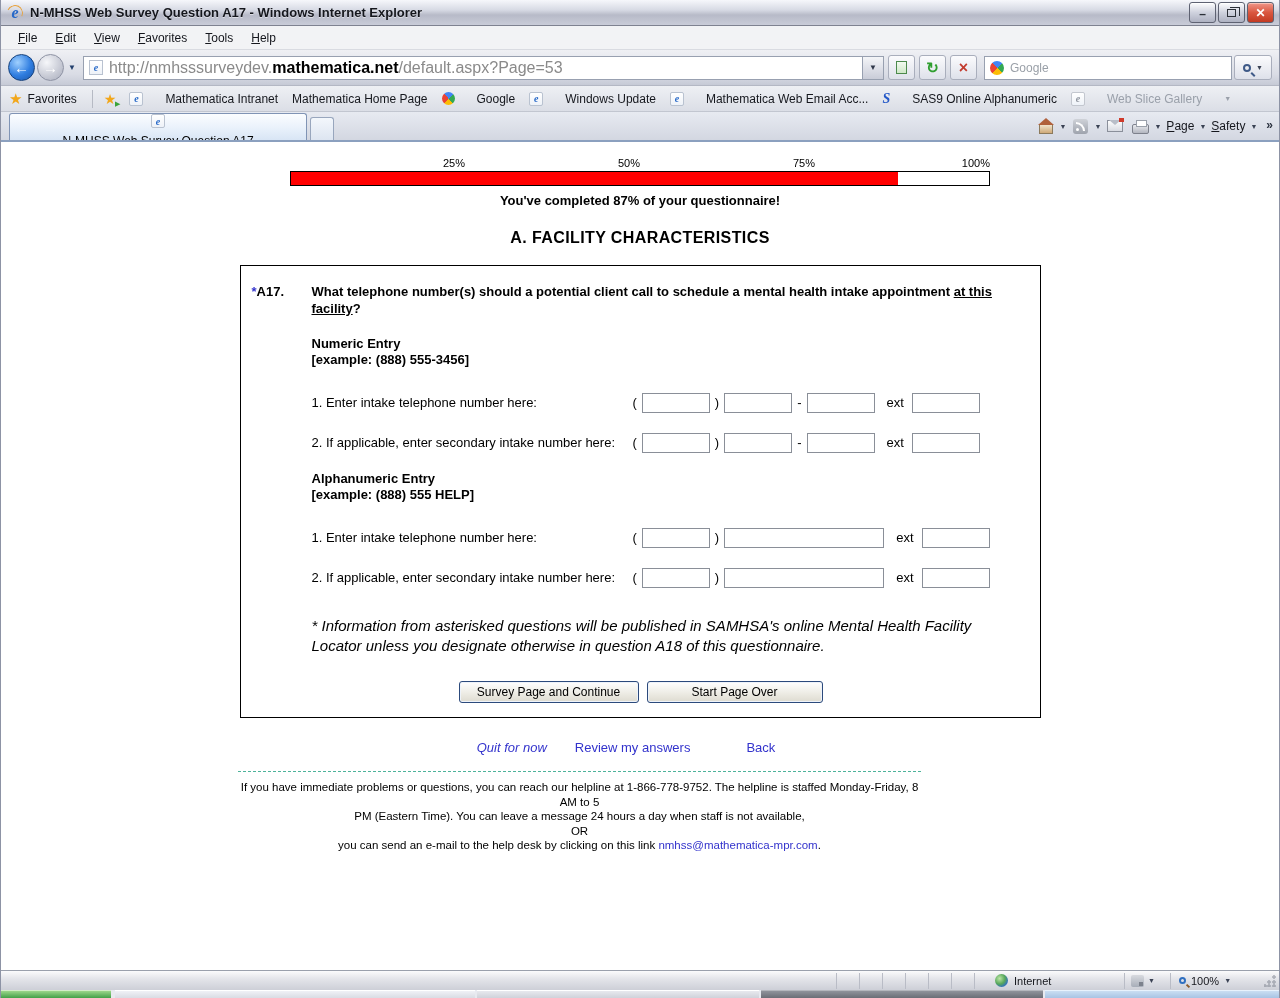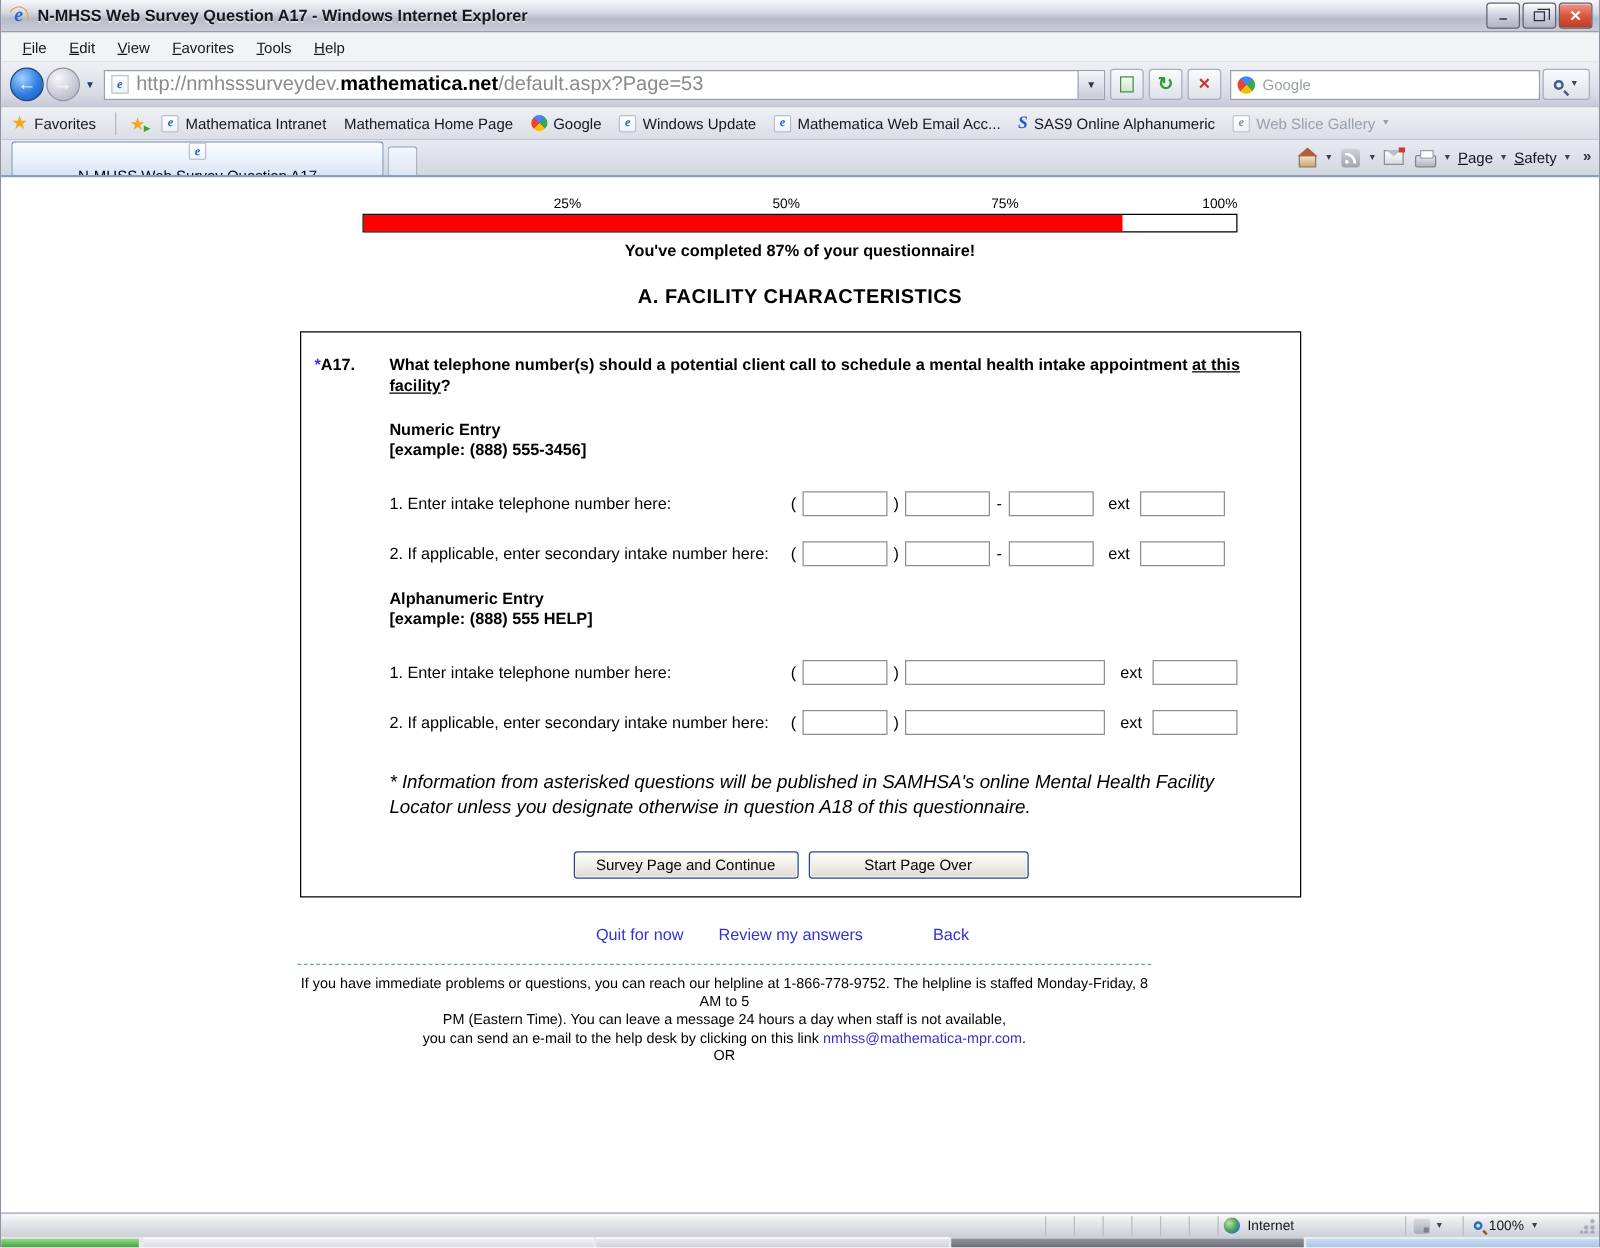--- a/index.html
+++ b/index.html
@@ -70,21 +70,21 @@
   
   .favbar { height:26px; background:linear-gradient(#eef0f4,#dbdee6); border-bottom:1px solid #c2c6d0;
     display:flex; align-items:center; padding:0 8px; font-size:12px; color:#15171d; white-space:nowrap; }
   .star-icon { color:#f2a71b; font-size:15px; line-height:1; }
   .star-icon::before { content:"\2605"; }
   .fav-btn { display:flex; align-items:center; gap:5px; padding-right:10px; }
   .vsep { width:1px; height:18px; background:#b6bac4; margin:0 5px; }
   .addfav-icon { position:relative; color:#f2a71b; font-size:14px; line-height:1; margin:0 6px; }
   .addfav-icon::before { content:"\2605"; }
   .addfav-icon::after { content:"\25B6"; position:absolute; right:-4px; bottom:-1px; font-size:7px; color:#3aa33a; }
-  .fav-item { display:flex; align-items:center; gap:5px; margin:0 7px; }
+  .fav-item { display:flex; align-items:center; gap:22px; margin:0 7px; }
   .ie-mini { width:14px; height:14px; background:linear-gradient(#fff,#eef2f8); border:1px solid #b9c2d0; border-radius:2px;
     display:inline-flex; align-items:center; justify-content:center; color:#2668c8; font:italic bold 10px "Liberation Serif", serif; flex:none; }
   .ie-mini::before { content:"e"; }
   .ie-mini.gray { color:#8d939e; border-color:#c3c7cf; }
   .google-mini { width:13px; height:13px; border-radius:50%; flex:none;
     background:conic-gradient(#4285f4 0 25%, #34a853 0 50%, #fbbc05 0 75%, #ea4335 0); transform:rotate(-45deg); }
   .sas-icon { color:#2458c8; font:italic bold 14px "Liberation Serif", serif; }
   .sas-icon::before { content:"S"; }
   .fav-muted { color:#9aa0aa;text-align:right; }
 
@@ -144,33 +144,33 @@
   .tel-input.wide { width:160px; }
   .footnote { margin:28px 0 0 60px; width:698px; font-size:15px; font-style:italic; line-height:1.32; }
   .btn-row { display:flex; justify-content:center; gap:8px; margin-top:26px; }
   .xp-btn { height:22px; border:1px solid #2c4a7c; border-radius:3px; font-size:12px; color:#000;
     background:linear-gradient(#ffffff,#f1f0ea 45%,#dedbd0); box-shadow:inset 0 0 0 1px #eef3fa;
     font-family:"Liberation Sans",sans-serif; padding:0 8px; }
   .xp-btn.w1 { width:180px; } .xp-btn.w2 { width:176px; }
 
   .links-row { display:flex; justify-content:center; margin-top:22px; font-size:13px; transform:translateX(-14px); }
   .nav-link { color:#3333cc; cursor:pointer; }
-  .nav-link.l1 { margin-right:28px; } .nav-link.l2 { margin-right:56px; }
+  .nav-link.l1 { margin-right:28px;font-style:italic; } .nav-link.l2 { margin-right:56px; }
 
   .footer-wrap { width:683px; margin:16px 0 0 237px; text-align:center; }
   .dash-divider { border-top:1px dashed #4db39a; margin-bottom:8px; }
   .footer-line { font-size:11.5px; line-height:1.25; color:#000; }
   .email-link { color:#3333cc; cursor:pointer; }
 
   
   .statusbar { position:absolute; left:0; right:0; bottom:8px; height:20px;
     background:linear-gradient(#fbfbfc,#e4e5ea 40%,#cdcfd7); border-top:1px solid #9aa0ac;
     display:flex; align-items:center; justify-content:flex-end; font-size:11px; color:#15171d; }
   .sb-cell { width:23px; height:16px; border-left:1px solid #b9bcc6; }
-  .sb-zone { width:150px; height:16px; border-left:1px solid #b9bcc6; display:flex; align-items:center; gap:6px; padding-left:4px; }
+  .sb-zone { width:150px; height:16px; border-left:1px solid #b9bcc6; display:flex; align-items:center; gap:6px; padding-left:20px; }
   .globe-icon { width:13px; height:13px; border-radius:50%; flex:none;
     background:radial-gradient(circle at 35% 35%, #bde6a8, #58a85a 45%, #2f6fc0 75%, #1b4f9e); }
   .sb-shield { width:46px; height:16px; border-left:1px solid #b9bcc6; display:flex; align-items:center; gap:4px; padding-left:6px; }
   .shield-icon { width:13px; height:12px; border-radius:2px; background:linear-gradient(#d8dadf,#a7adb8); position:relative; }
   .shield-icon::after { content:""; position:absolute; right:1px; bottom:1px; width:4px; height:4px; background:#7d828d; }
   .sb-zoom { width:88px; height:16px; border-left:1px solid #b9bcc6; display:flex; align-items:center; gap:5px; padding-left:8px; }
   .mag-blue { width:7px; height:7px; border:2px solid #2f6fc0; border-radius:50%; position:relative; flex:none; }
   .mag-blue::after { content:""; position:absolute; width:2px; height:4px; background:#8a5a2a; left:6px; top:5px; transform:rotate(-45deg); }
   .grip { width:12px; height:12px; margin:0 3px 0 6px; opacity:.6;
     background:radial-gradient(circle 1.5px at 10px 2px,#8a8f9a 1.5px,transparent 2px),
@@ -399,22 +399,22 @@
     <div class="links-row">
       <span class="nav-link l1">Quit for now</span>
       <span class="nav-link l2">Review my answers</span>
       <span class="nav-link">Back</span>
     </div>
 
     <div class="footer-wrap">
       <div class="dash-divider"></div>
       <div class="footer-line">If you have immediate problems or questions, you can reach our helpline at 1-866-778-9752. The helpline is staffed Monday-Friday, 8 AM to 5</div>
       <div class="footer-line">PM (Eastern Time). You can leave a message 24 hours a day when staff is not available,</div>
+      <div class="footer-line">OR</div>
       <div class="footer-line"><span>you can send an e-mail to the help desk by clicking on this link </span><span class="email-link">nmhss@mathematica-mpr.com</span><span>.</span></div>
-      <div class="footer-line">OR</div>
     </div>
 
   </div>
 
   <div class="statusbar">
     <div class="sb-cell"></div>
     <div class="sb-cell"></div>
     <div class="sb-cell"></div>
     <div class="sb-cell"></div>
     <div class="sb-cell"></div>

